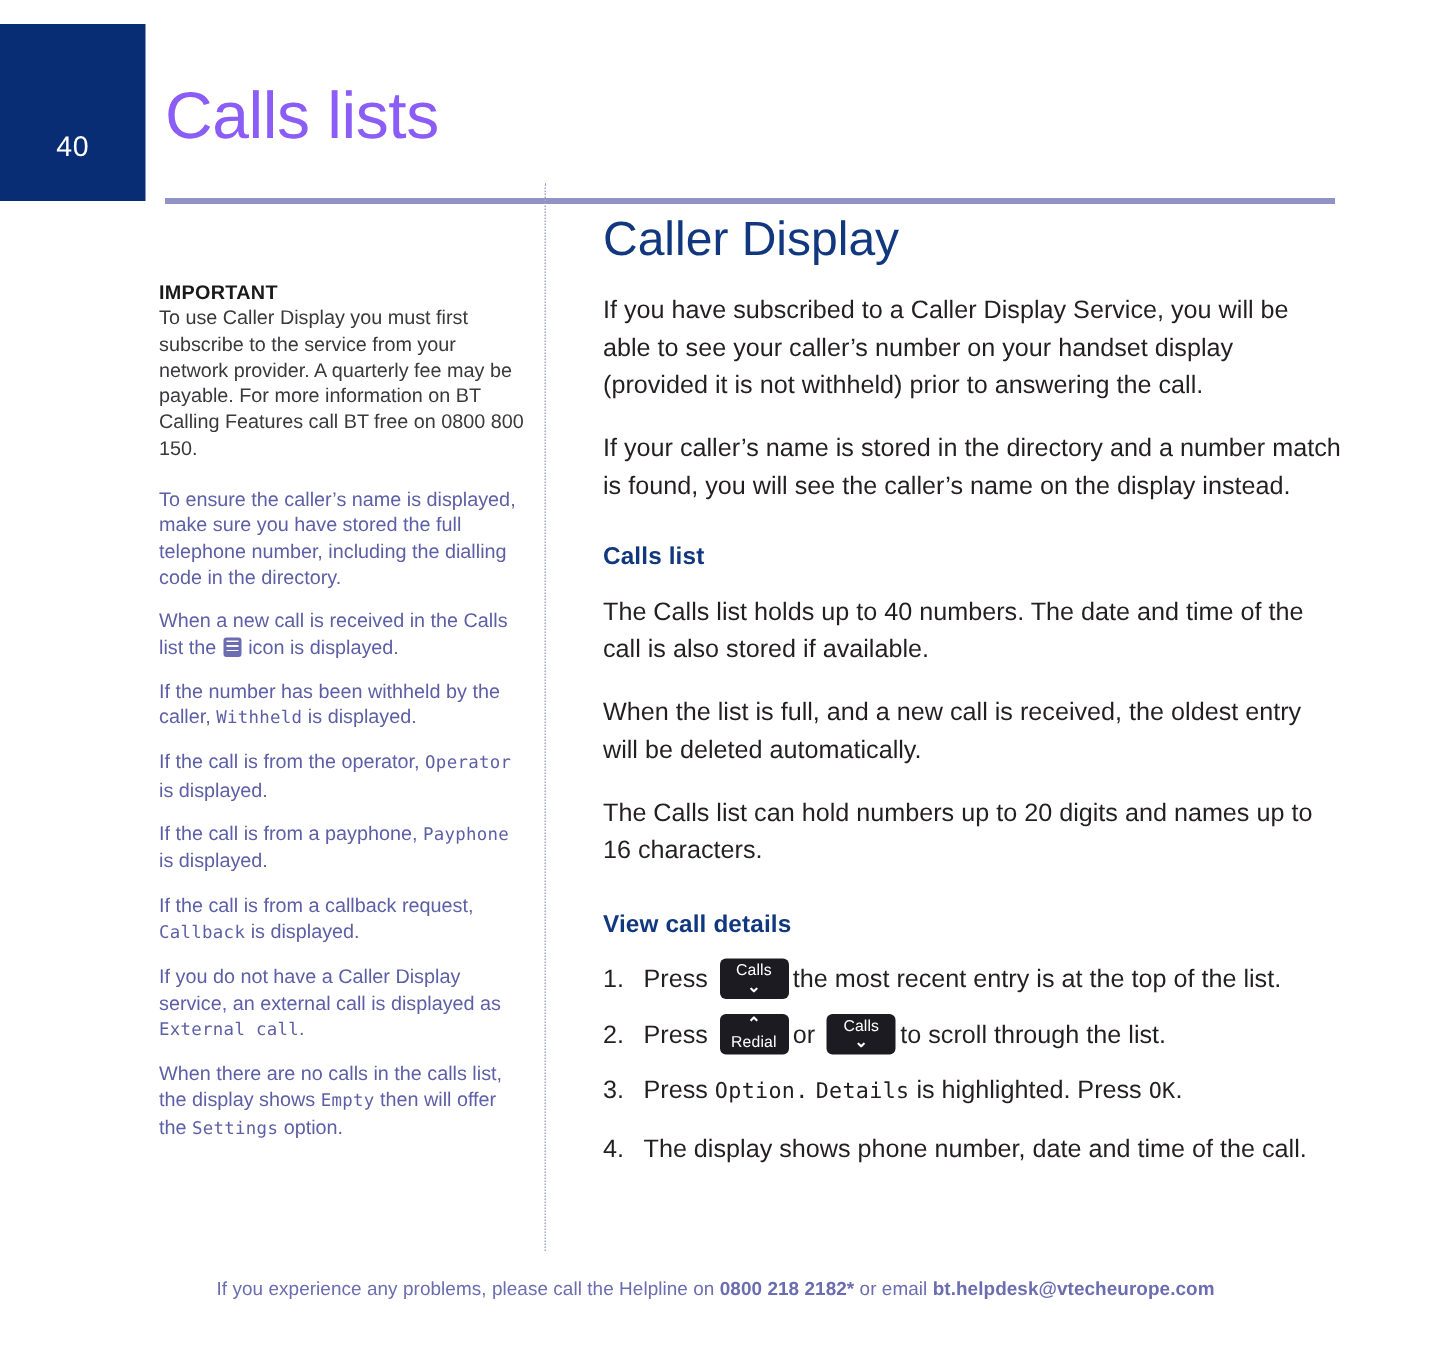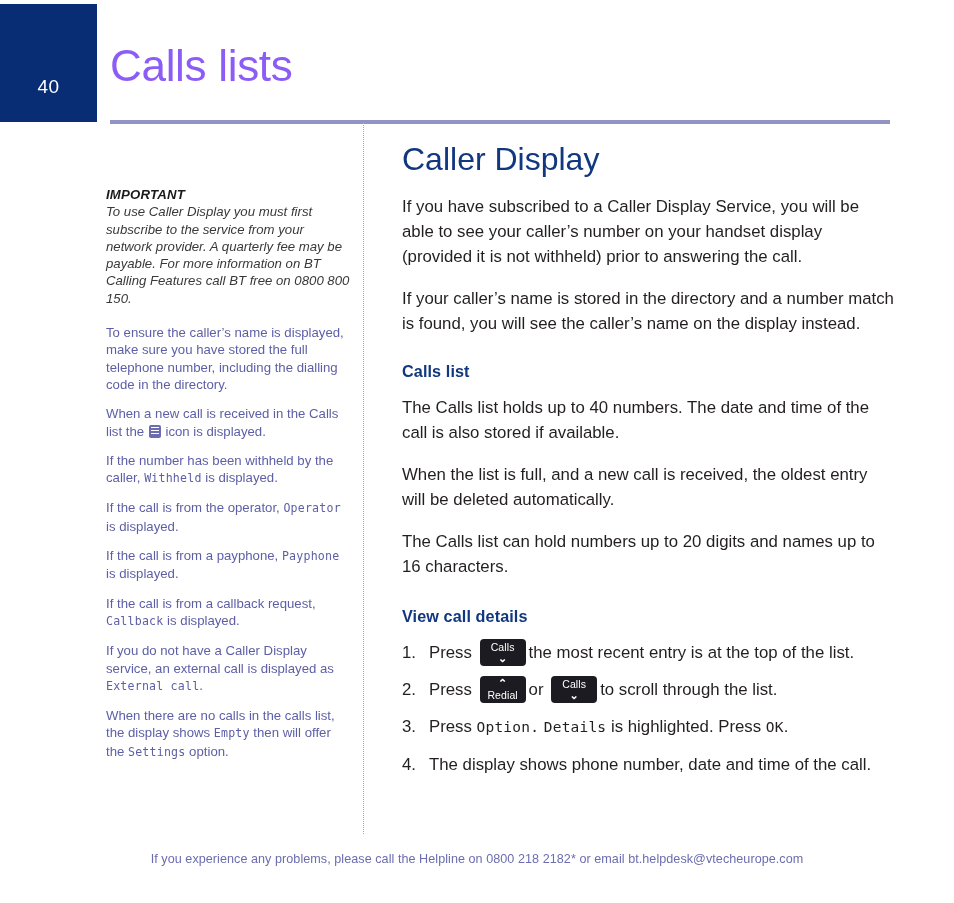--- a/index.html
+++ b/index.html
@@ -12,21 +12,21 @@
     background: #ffffff;
     font-family: "Liberation Sans", sans-serif;
     color: #231f20;
     position: relative;
     overflow: hidden;
   }
 
   
   #page-header {
     position: absolute;
-    top: 4px;
+    top: 16px;
     left: 0;
     width: 954px;
     height: 149px;
   }
   #page-number-block {
     position: absolute;
     top: 0;
     left: 0;
     width: 97px;
     height: 118px;
@@ -87,21 +87,20 @@
   }
   .note {
     font-size: 13.2px;
     line-height: 17.3px;
     margin: 0 0 12px 0;
   }
   .note.important {
     color: #39383b;
     margin-top: 68px;
     margin-bottom: 17px;
-    font-style: italic;
   }
   .note.blue {
     color: #5d5fa6;
   }
   .note-heading {
     font-weight: bold;
     color: #1a1a1a;
     display: block;
     font-size: 13.2px;
     letter-spacing: 0.2px;
@@ -233,21 +232,21 @@
   #footer {
     position: absolute;
     left: 0;
     top: 852px;
     width: 954px;
     text-align: center;
     font-size: 12.6px;
     color: #6b6db0;
     letter-spacing: 0.05px;
   }
-  #footer b { font-weight: normal; }
+  #footer b { font-weight: bold; }
 </style>
 </head>
 <body>
 
 <div id="page-header">
   <div id="page-number-block">
     <div id="page-number">40</div>
   </div>
   <div id="page-title">Calls lists</div>
   <div id="header-rule"></div>

